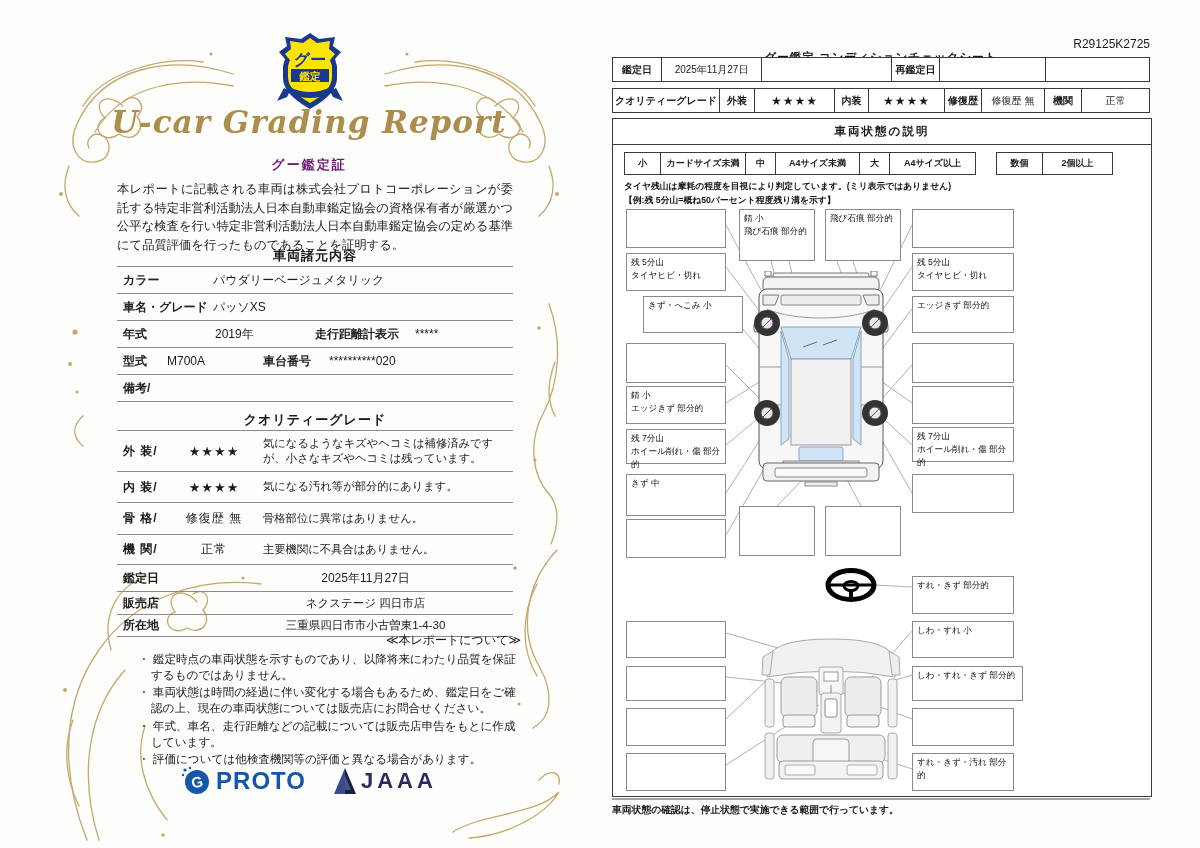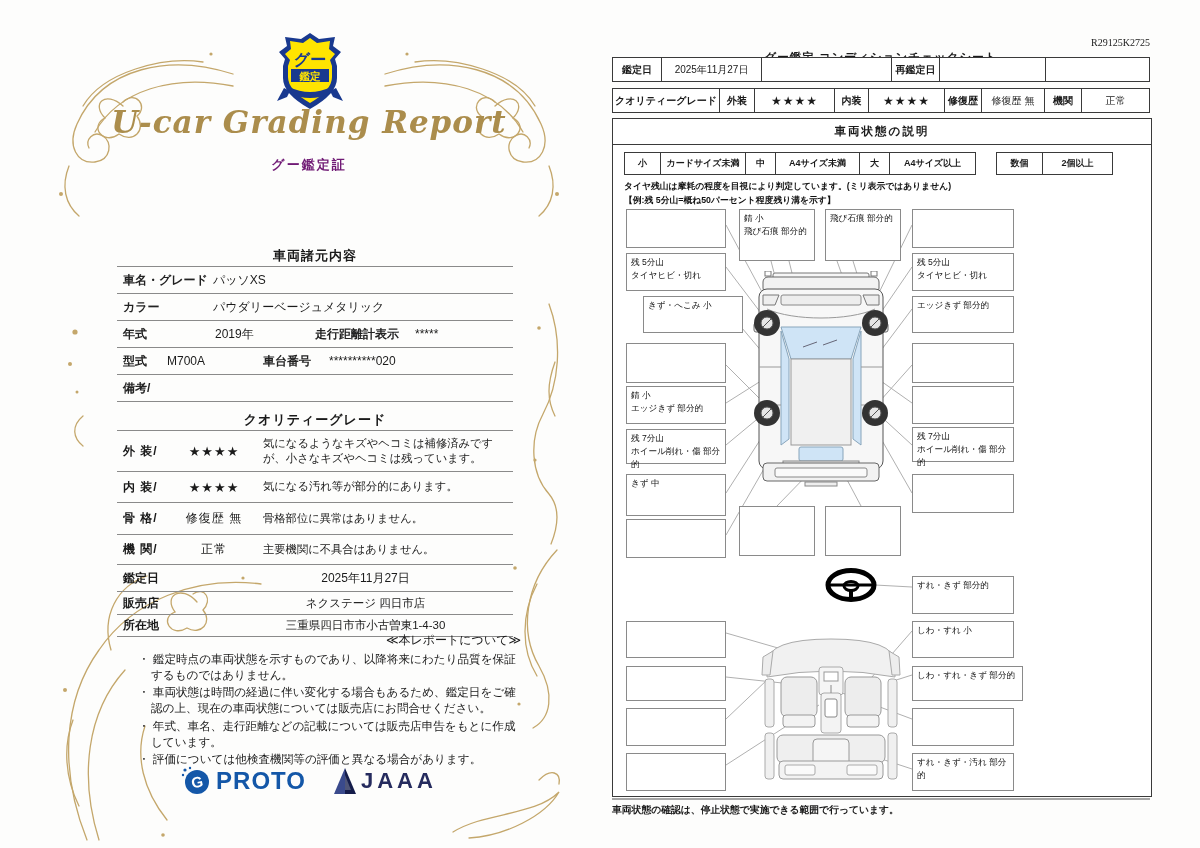--- a/index.html
+++ b/index.html
@@ -44,21 +44,21 @@
   .logos{position:absolute;left:0;top:738px;width:508px;display:flex;
     justify-content:center;align-items:center;gap:26px;}
   .proto-wrap{display:flex;align-items:center;gap:5px;}
   .proto-text{font-size:24px;font-weight:900;color:#1457a8;letter-spacing:1px;}
   .jaaa-wrap{display:flex;align-items:center;gap:3px;}
   .jaaa-text{font-size:22px;font-weight:bold;color:#252b5e;letter-spacing:4px;}
   
   .page-right{position:absolute;left:605px;top:30px;width:552px;height:805px;}
   .r-title{position:absolute;left:7px;top:20px;width:538px;text-align:center;
     font-size:11.5px;font-weight:bold;letter-spacing:1px;}
-  .r-ref{position:absolute;left:440px;top:7px;width:105px;text-align:right;font-size:10px;font-family:Liberation Serif, serif;}
+  .r-ref{position:absolute;left:440px;top:7px;width:105px;text-align:right;font-size:12px;}
   .rrow{position:absolute;display:flex;border:1.5px solid #3a3a3a;background:#fff;box-sizing:border-box;}
   .rcell{display:flex;align-items:center;justify-content:center;font-size:10px;
     border-left:1px solid #3a3a3a;box-sizing:border-box;height:100%;}
   .rcell:first-child{border-left:none;}
   .rcell.bold{font-weight:bold;}
   .rcell.stars{font-size:12px;letter-spacing:1px;}
   .mainbox{position:absolute;left:7px;top:88px;width:538px;height:677px;
     border:1.5px solid #3a3a3a;background:#fff;}
   .mainbox-head{position:absolute;left:0;top:0;width:100%;height:26px;
     border-bottom:1.5px solid #3a3a3a;display:flex;align-items:center;justify-content:center;
@@ -143,31 +143,32 @@
     <text x="33" y="33" text-anchor="middle" font-size="16" font-weight="bold" fill="#19398f" font-family="Liberation Sans,sans-serif">グー</text>
     <rect x="14" y="37" width="38" height="13" fill="#19398f"></rect>
     <text x="33" y="47.5" text-anchor="middle" font-size="10.5" font-weight="bold" fill="#ffe400" font-family="Liberation Sans,sans-serif">鑑定</text>
     <path d="M12,55 Q33,65 54,55 L54,61 Q33,71 12,61 Z" fill="#19398f"></path>
     <polygon points="7,56 0,69 10,65 13,59" fill="#19398f"></polygon>
     <polygon points="59,56 66,69 56,65 53,59" fill="#19398f"></polygon>
   </svg>
 
   <div class="report-title">U-car Grading Report</div>
   <div class="cert-sub">グー鑑定証</div>
+  <div class="intro">本レポートに記載される車両は株式会社プロトコーポレーションが委託する特定非営利活動法人日本自動車鑑定協会の資格保有者が厳選かつ公平な検査を行い特定非営利活動法人日本自動車鑑定協会の定める基準にて品質評価を行ったものであることを証明する。</div>
 
   <div class="sec-head" style="top:219px">車両諸元内容</div>
 
   <div class="spec-stack">
+    <div class="srow">
+      <span class="s-label" style="width:90px;margin-left:6px">カラー</span>
+      <span>パウダリーベージュメタリック</span>
+    </div>
     <div class="srow">
       <span class="s-label" style="width:90px;margin-left:6px">車名・グレード</span>
       <span>パッソXS</span>
-    </div>
-    <div class="srow">
-      <span class="s-label" style="width:90px;margin-left:6px">カラー</span>
-      <span>パウダリーベージュメタリック</span>
     </div>
     <div class="srow">
       <span class="s-label" style="width:92px;margin-left:6px">年式</span>
       <span style="width:100px">2019年</span>
       <span class="s-label" style="width:100px">走行距離計表示</span>
       <span>*****</span>
     </div>
     <div class="srow">
       <span class="s-label" style="width:44px;margin-left:6px">型式</span>
       <span style="width:96px">M700A</span>

